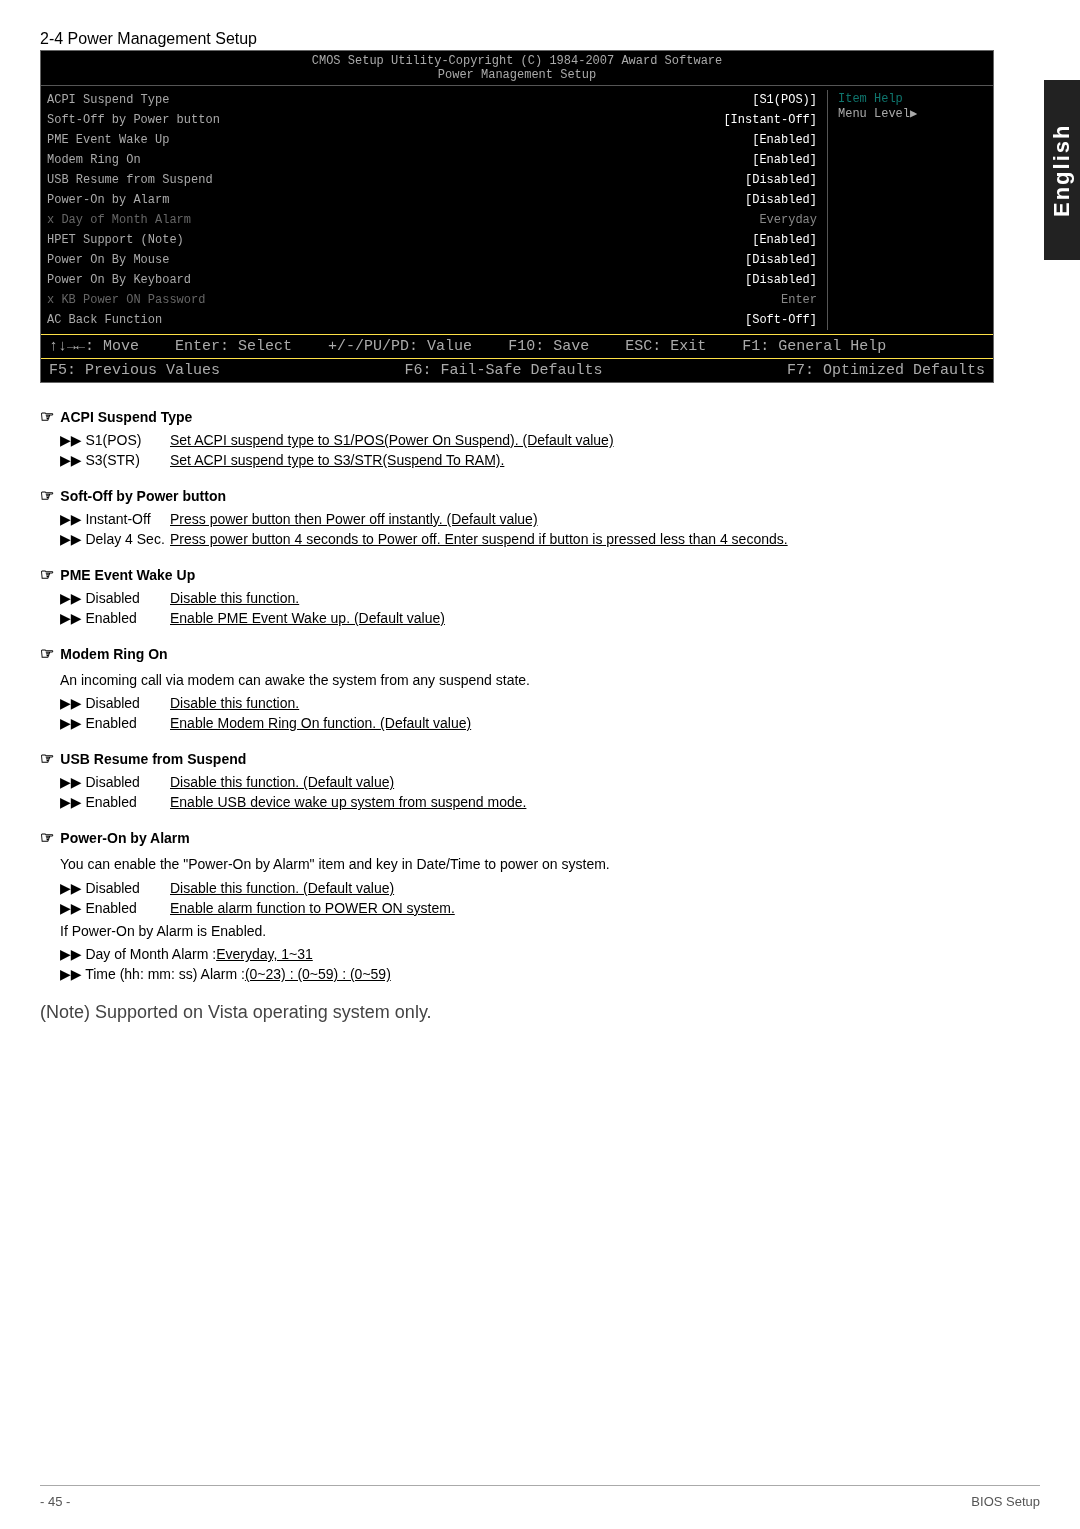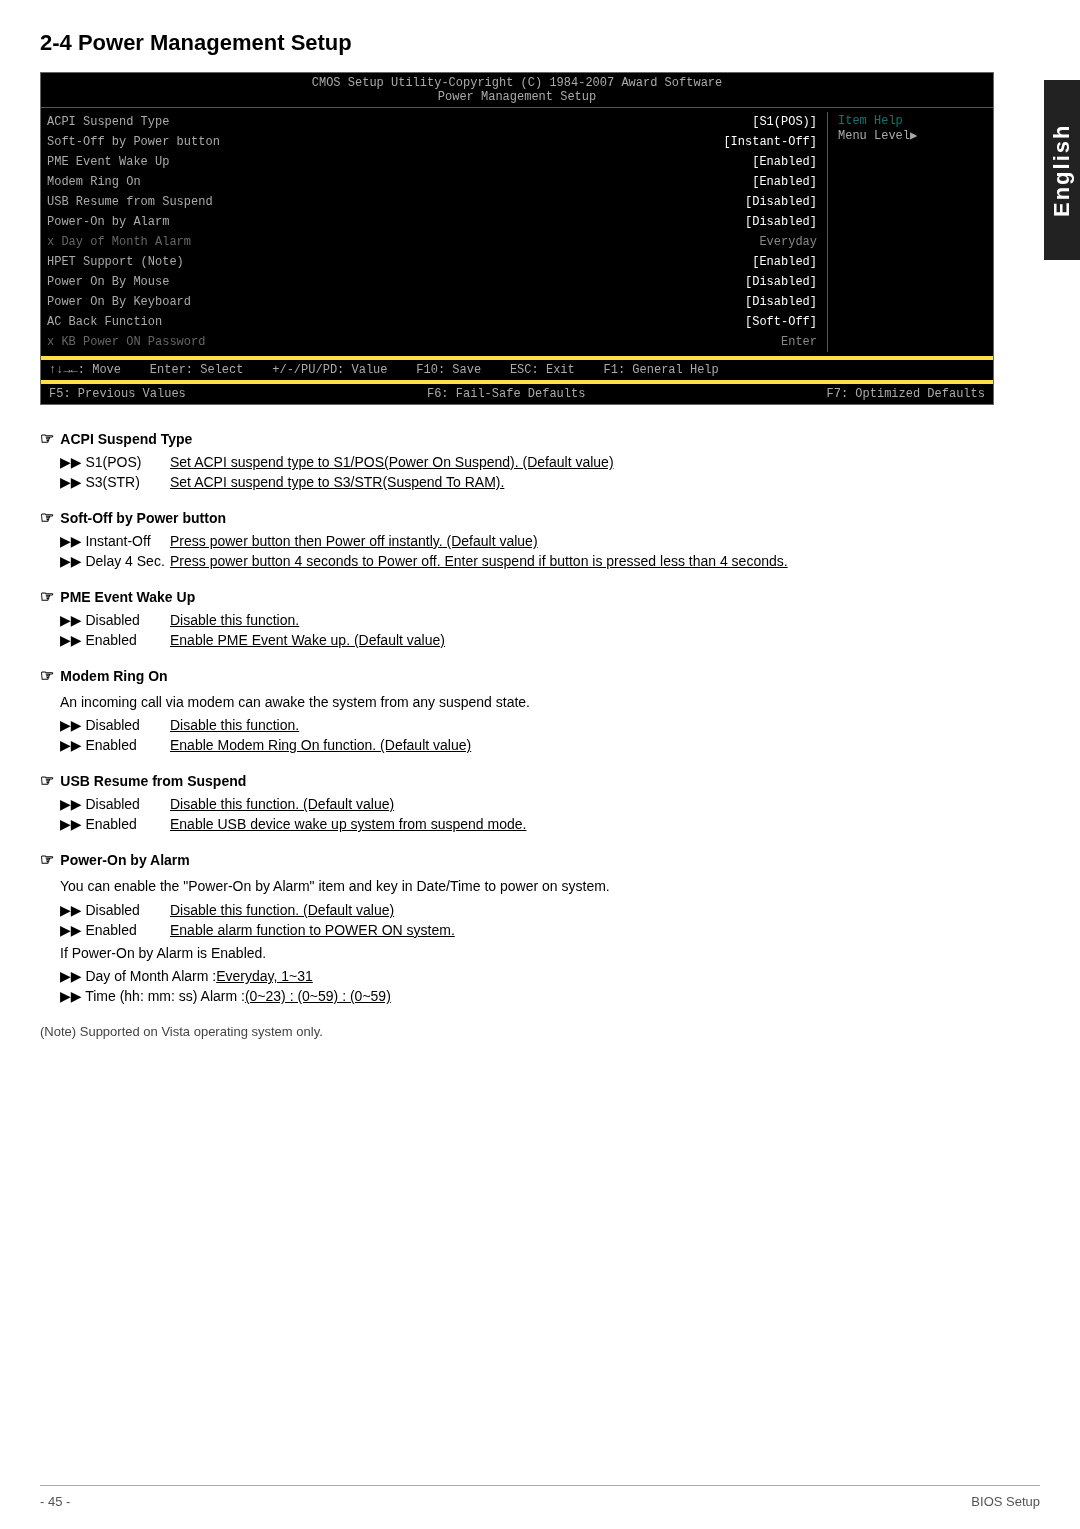--- a/index.html
+++ b/index.html
@@ -34,23 +34,23 @@
       justify-content: center;
     }
 
     .main-content {
       padding: 30px 50px 30px 40px;
       margin-right: 36px;
     }
 
     
     .page-title {
-      font-size: 22px;
-      font-weight: bold;
-      margin-bottom: 16px;
+      font-size: 16px;
+      font-weight: normal;
+      margin-bottom: 2px;
     }
 
     
     .bios-screen {
       border: 1px solid #666;
       background: #000;
       color: #aaa;
       font-family: 'Courier New', monospace;
       font-size: 12px;
       padding: 0;
@@ -97,25 +97,25 @@
     }
 
     .bios-row.disabled .label {
       color: #666;
     }
     .bios-row.disabled .value {
       color: #888;
     }
 
     .bios-footer {
-      border-top: 4px solid #fde047;
+      border-top: 1px solid #fde047;
       padding: 3px 8px;
       display: flex;
       justify-content: space-between;
-      font-size: 12px;
+      font-size: 15px;
       color: #aaa;
     }
 
     .bios-item-help {
       color: #0f766e;
       font-size: 12px;
       padding-top: 2px;
     }
 
     
@@ -165,21 +165,21 @@
       align-items: center;
       border-top: 1px solid #aaa;
       padding-top: 8px;
       font-size: 13px;
       color: #555;
       text-align: right;
     }
 
     .note-text {
       margin-top: 20px;
-      font-size: 13px;
+      font-size: 18px;
       color: #444;
     }
   </style>
 </head>
 <body>
 
 <div class="side-tab">
   <span>English</span>
 </div>
 
@@ -228,27 +228,27 @@
             <span class="value">[Enabled]</span>
           </div>
           <div class="bios-row">
             <span class="label">Power On By Mouse</span>
             <span class="value">[Disabled]</span>
           </div>
           <div class="bios-row">
             <span class="label">Power On By Keyboard</span>
             <span class="value">[Disabled]</span>
           </div>
-          <div class="bios-row">
-            <span class="label">AC Back Function</span>
-            <span class="value">[Soft-Off]</span>
-          </div>
           <div class="bios-row disabled">
             <span class="label">x  KB Power ON Password</span>
             <span class="value">Enter</span>
+          </div>
+          <div class="bios-row">
+            <span class="label">AC Back Function</span>
+            <span class="value">[Soft-Off]</span>
           </div>
         </div>
       <div class="bios-right">
         <div class="bios-item-help">Item Help</div>
         <div>Menu Level▶</div>
       </div>
     </div>
     <div class="bios-footer">
       <div>
         <span>↑↓→←: Move</span>&nbsp;&nbsp;&nbsp;

